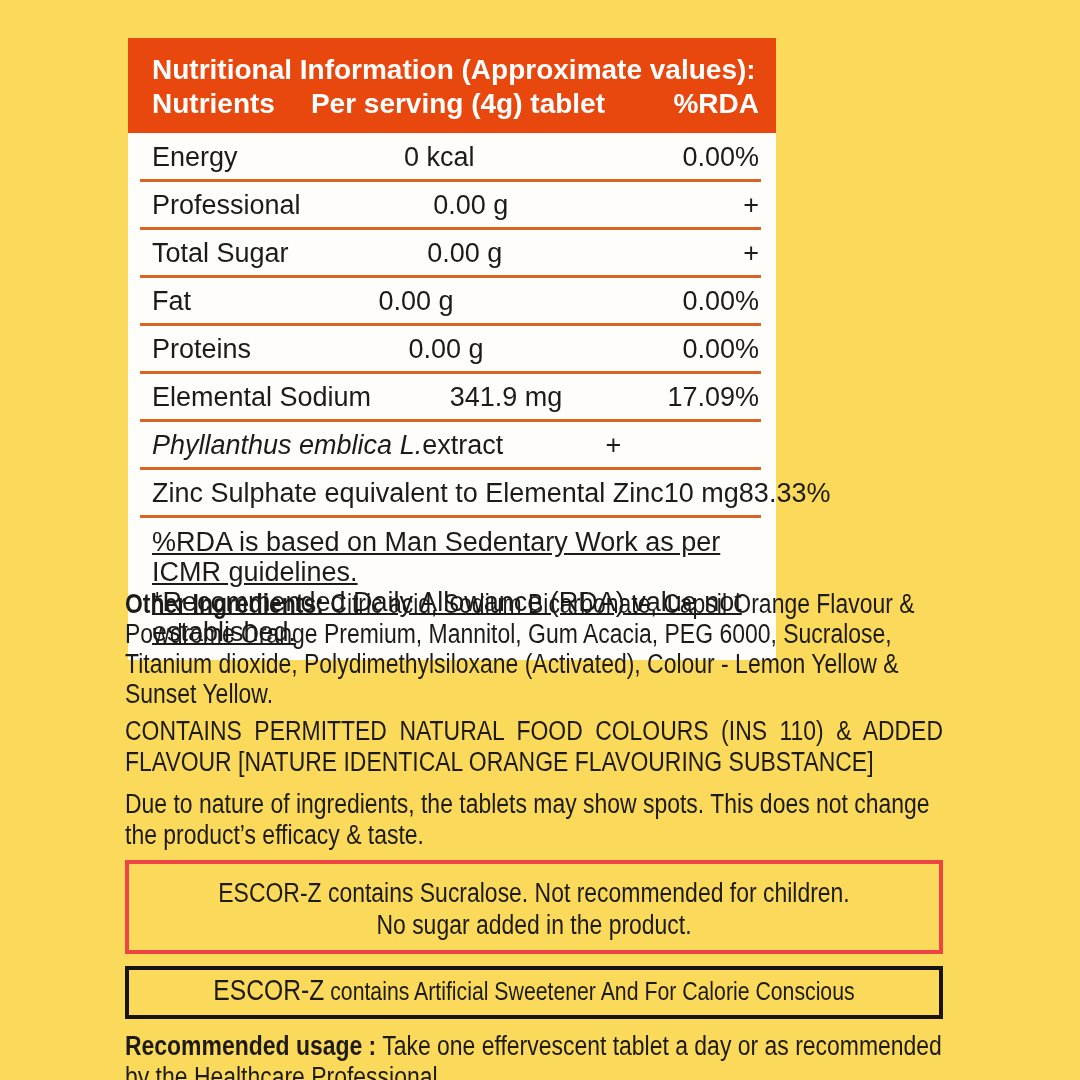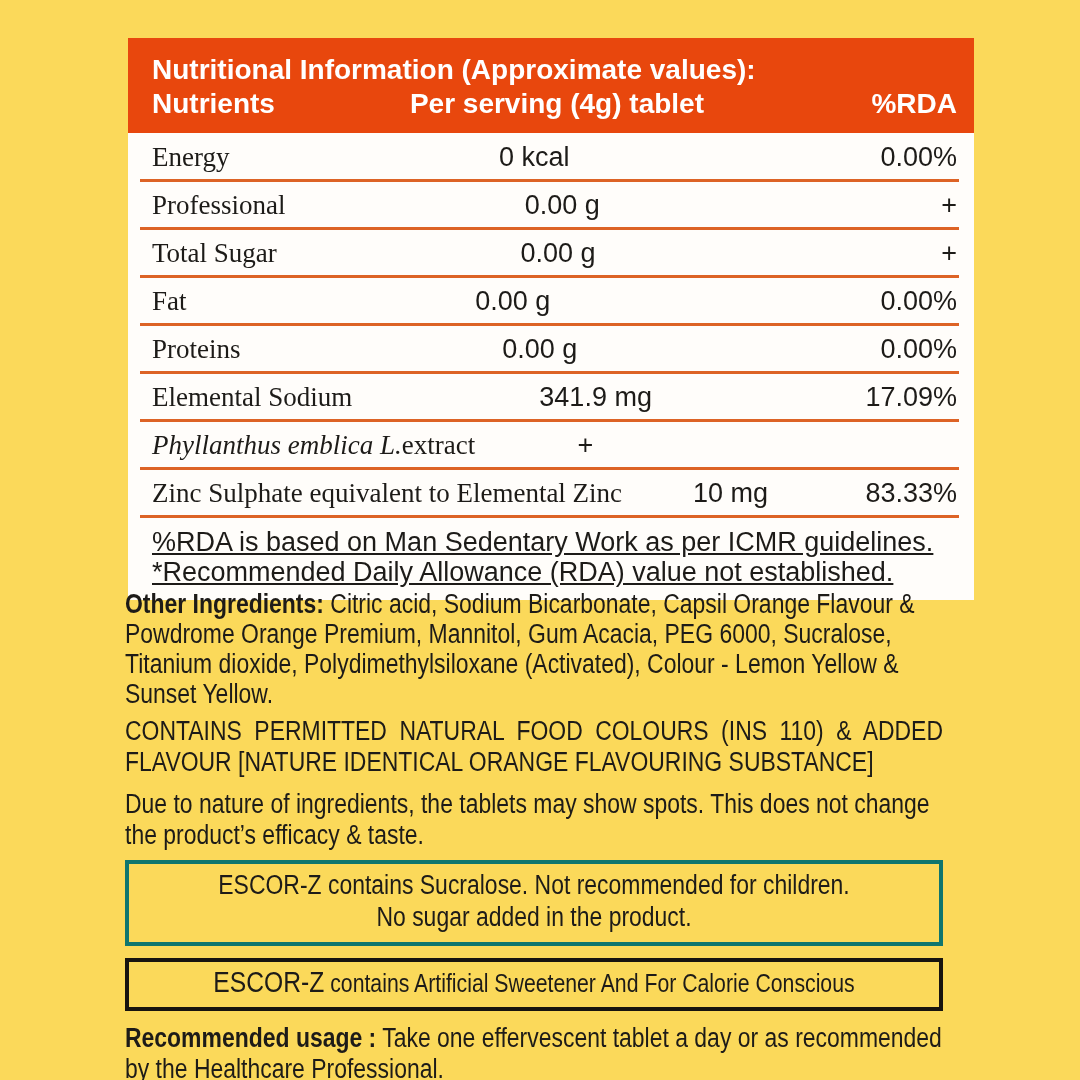--- a/index.html
+++ b/index.html
@@ -7,61 +7,61 @@
   body {
     position:relative;
     background:#FBD95A;
     font-family:"Liberation Sans", sans-serif;
     color:#1d1b18;
     overflow:hidden;
   }
 
   
   .card {
-    position:absolute; left:128px; top:38px; width:846px;
+    position:absolute; left:128px; top:38px; width:648px;
     background:#FFFDFA;
   }
   .card-header {
     background:#E8470D; color:#FFFFFF;
     padding:16px 17px 13px 24px;
   }
   .ch-title { font-size:28px; font-weight:700; }
   .ch-cols { display:flex; align-items:baseline; margin-top:2px; font-size:28px; font-weight:700;gap:28px; }
   .ch-col-nutrients { white-space:nowrap; }
   .ch-col-serving { flex:1; text-align:center; white-space:nowrap; }
   .ch-col-rda { width:118px; text-align:right; white-space:nowrap; }
 
   .tbl { padding-top:1px; }
   .row {
     display:flex; align-items:baseline;
     margin:0 15px 0 12px;
     padding:8px 2px 6px 12px;
     border-bottom:3px solid #DD6325;
     font-size:27px;
   }
-  .row .lbl { white-space:nowrap;font-family:Liberation Serif, serif; }
+  .row .lbl { white-space:nowrap; }
   .row .it  { font-style:italic; }
   .row .amt { flex:1; text-align:center; white-space:nowrap; }
   .row .rda { width:118px; text-align:right; white-space:nowrap; }
 
   .footnote { padding:9px 17px 13px 24px; font-size:27px; line-height:30px;text-decoration:underline; }
   .footnote p { margin:0; }
 
   
   .lower { position:absolute; left:125px; top:589px; width:818px; font-size:27px; }
   
   .narrow { width:117.647%; transform:scaleX(0.85); transform-origin:0 0; }
 
   .p-ing      { line-height:30px; }
   .p-contains { margin-top:7px; line-height:31px; text-align:justify; }
   .p-spots    { margin-top:11px; line-height:31px; }
   .bold       { font-weight:700; }
 
   .note-box {
-    margin-top:9px; border:4px solid #0f766e; padding:5px 0 9px;
+    margin-top:9px; border:4px solid #ef4444; padding:13px 0 9px;
   }
   .note-box .bl { text-align:center; line-height:32px; }
   .note-box2 {
     margin-top:12px; border:4px solid #17140F; padding:4px 0 8px;
   }
   .b2-brand { font-size:29px; }
   .b2-rest  { font-size:25px; }
 
   .p-usage { margin-top:12px; line-height:31px; }
 </style>

